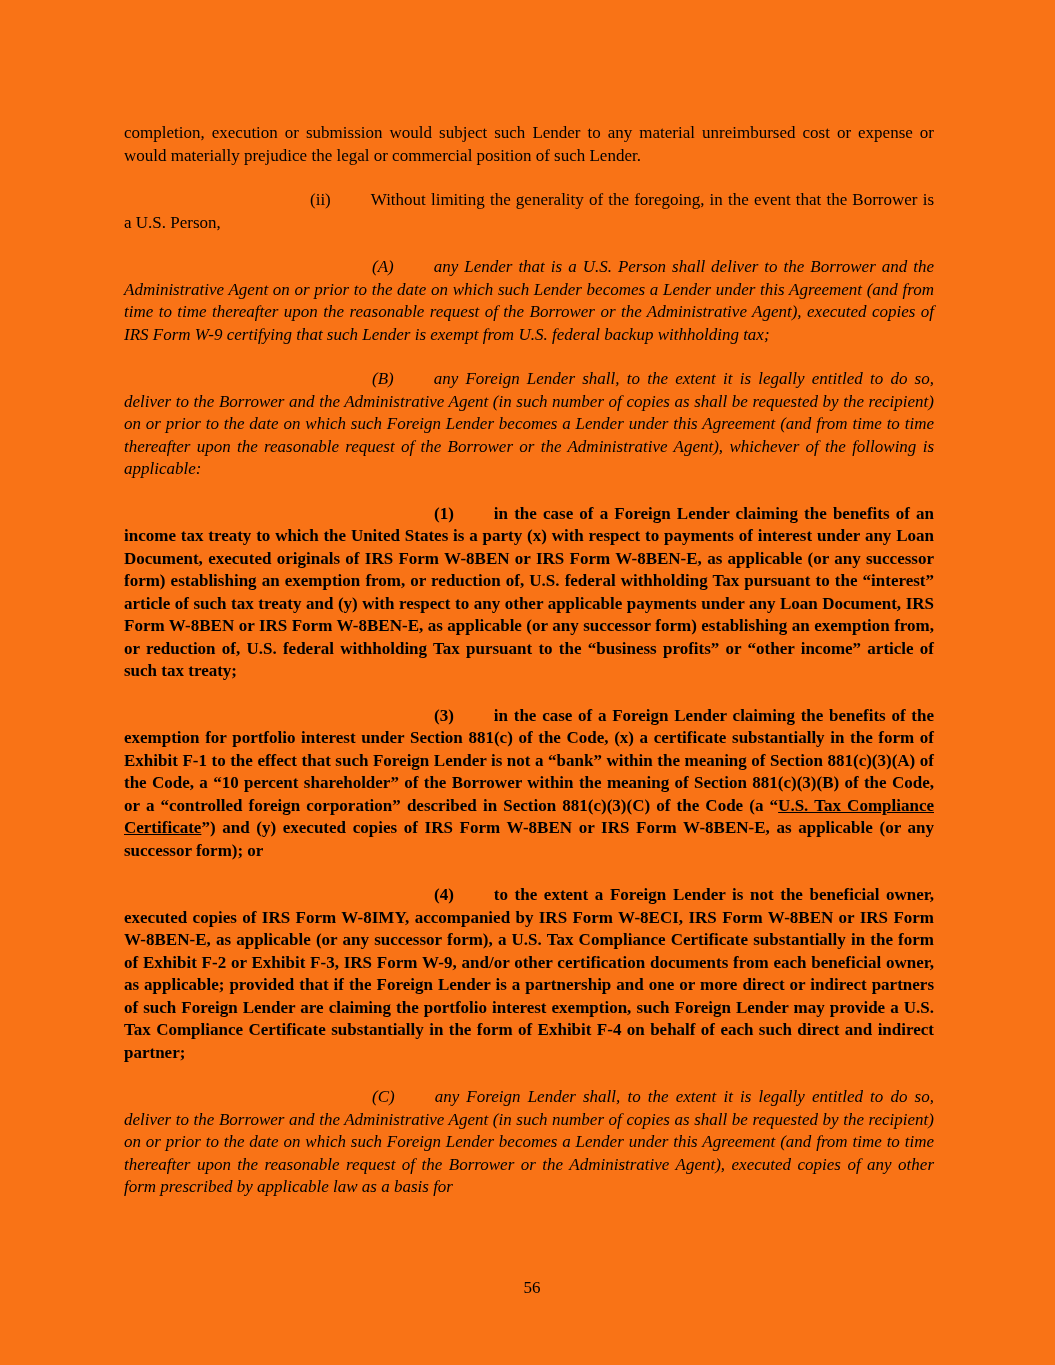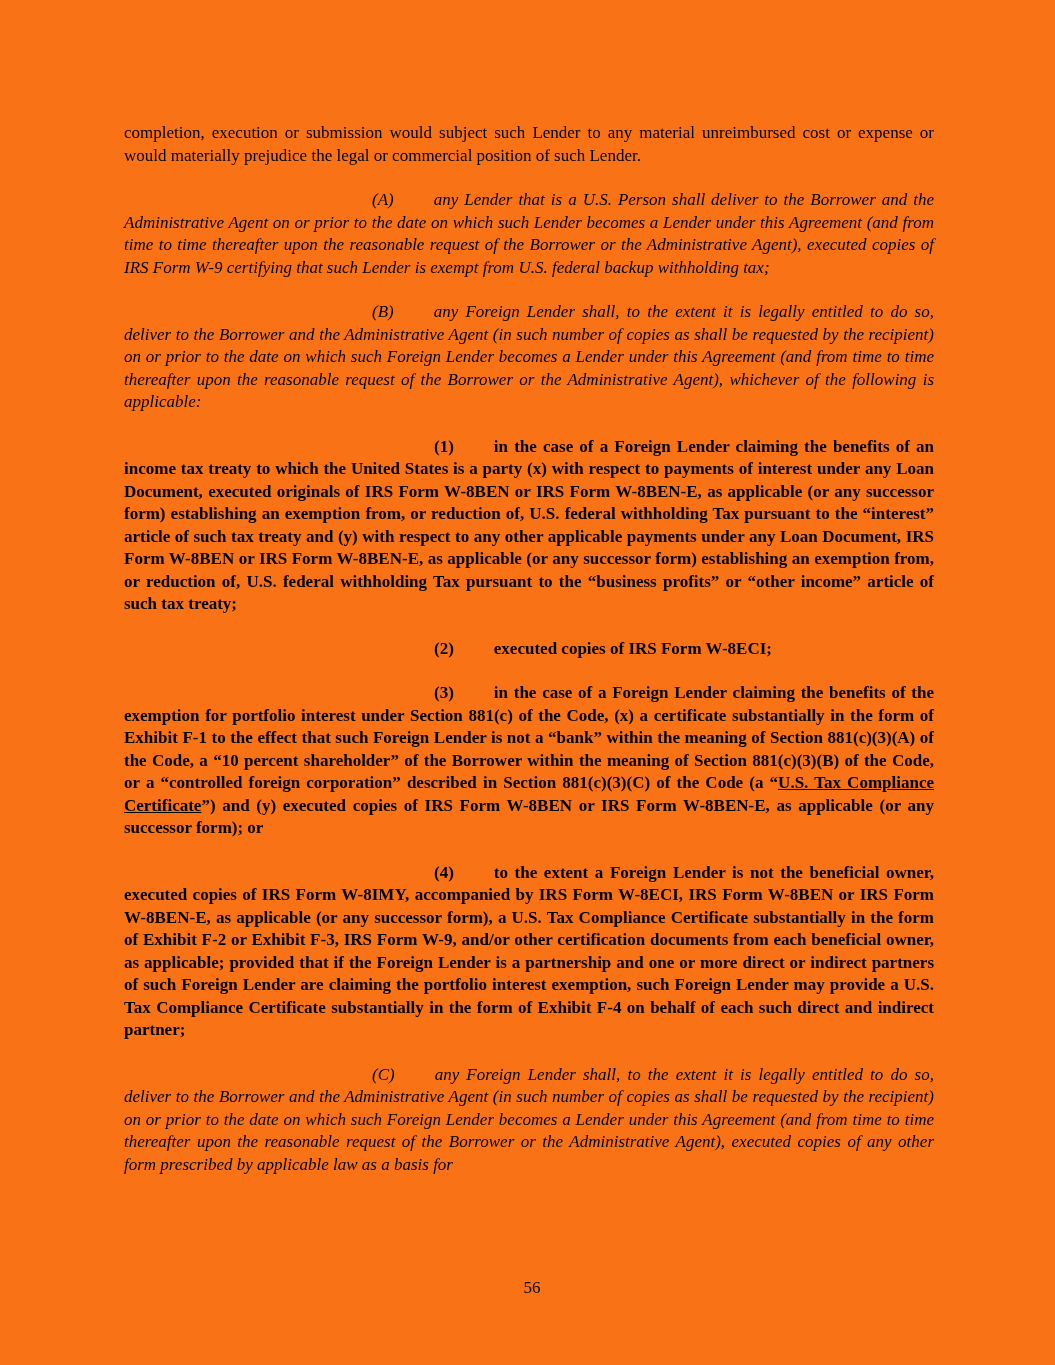--- a/index.html
+++ b/index.html
@@ -50,28 +50,28 @@
   }
 </style>
 </head>
 <body>
 
 <div class="page">
   <div class="content">
 
     <p class="para cont"><span>completion, execution or submission would subject such Lender to any material unreimbursed cost or expense or would materially prejudice the legal or commercial position of such Lender.</span></p>
 
+    <p class="para lvl1"><span>(ii)</span><span class="tab"></span><span>Without limiting the generality of the foregoing, in the event that the Borrower is a U.S. Person,</span></p>
 
     <p class="para lvl2"><span>(A)</span><span class="tab"></span><span>any Lender that is a U.S. Person shall deliver to the Borrower and the Administrative Agent on or prior to the date on which such Lender becomes a Lender under this Agreement (and from time to time thereafter upon the reasonable request of the Borrower or the Administrative Agent), executed copies of IRS Form W-9 certifying that such Lender is exempt from U.S. federal backup withholding tax;</span></p>
 
     <p class="para lvl2"><span>(B)</span><span class="tab"></span><span>any Foreign Lender shall, to the extent it is legally entitled to do so, deliver to the Borrower and the Administrative Agent (in such number of copies as shall be requested by the recipient) on or prior to the date on which such Foreign Lender becomes a Lender under this Agreement (and from time to time thereafter upon the reasonable request of the Borrower or the Administrative Agent), whichever of the following is applicable:</span></p>
 
     <p class="para lvl3"><span>(1)</span><span class="tab"></span><span>in the case of a Foreign Lender claiming the benefits of an income tax treaty to which the United States is a party (x) with respect to payments of interest under any Loan Document, executed originals of IRS Form W-8BEN or IRS Form W-8BEN-E, as applicable (or any successor form) establishing an exemption from, or reduction of, U.S. federal withholding Tax pursuant to the “interest” article of such tax treaty and (y) with respect to any other applicable payments under any Loan Document, IRS Form W-8BEN or IRS Form W-8BEN-E, as applicable (or any successor form) establishing an exemption from, or reduction of, U.S. federal withholding Tax pursuant to the “business profits” or “other income” article of such tax treaty;</span></p>
 
-    <p class="para lvl3"><span>(2)</span><span class="tab"></span><span>executed copies of IRS Form W-8ECI;</span></p>
 
     <p class="para lvl3"><span>(3)</span><span class="tab"></span><span>in the case of a Foreign Lender claiming the benefits of the exemption for portfolio interest under Section 881(c) of the Code, (x) a certificate substantially in the form of Exhibit F-1 to the effect that such Foreign Lender is not a “bank” within the meaning of Section 881(c)(3)(A) of the Code, a “10 percent shareholder” of the Borrower within the meaning of Section 881(c)(3)(B) of the Code, or a “controlled foreign corporation” described in Section 881(c)(3)(C) of the Code (a “</span><span class="u">U.S. Tax Compliance Certificate</span><span>”) and (y) executed copies of IRS Form W-8BEN or IRS Form W-8BEN-E, as applicable (or any successor form); or</span></p>
 
     <p class="para lvl3"><span>(4)</span><span class="tab"></span><span>to the extent a Foreign Lender is not the beneficial owner, executed copies of IRS Form W-8IMY, accompanied by IRS Form W-8ECI, IRS Form W-8BEN or IRS Form W-8BEN-E, as applicable (or any successor form), a U.S. Tax Compliance Certificate substantially in the form of Exhibit F-2 or Exhibit F-3, IRS Form W-9, and/or other certification documents from each beneficial owner, as applicable; provided that if the Foreign Lender is a partnership and one or more direct or indirect partners of such Foreign Lender are claiming the portfolio interest exemption, such Foreign Lender may provide a U.S. Tax Compliance Certificate substantially in the form of Exhibit F-4 on behalf of each such direct and indirect partner;</span></p>
 
     <p class="para lvl2"><span>(C)</span><span class="tab"></span><span>any Foreign Lender shall, to the extent it is legally entitled to do so, deliver to the Borrower and the Administrative Agent (in such number of copies as shall be requested by the recipient) on or prior to the date on which such Foreign Lender becomes a Lender under this Agreement (and from time to time thereafter upon the reasonable request of the Borrower or the Administrative Agent), executed copies of any other form prescribed by applicable law as a basis for</span></p>
 
   </div>
 
   <div class="footer">56</div>

